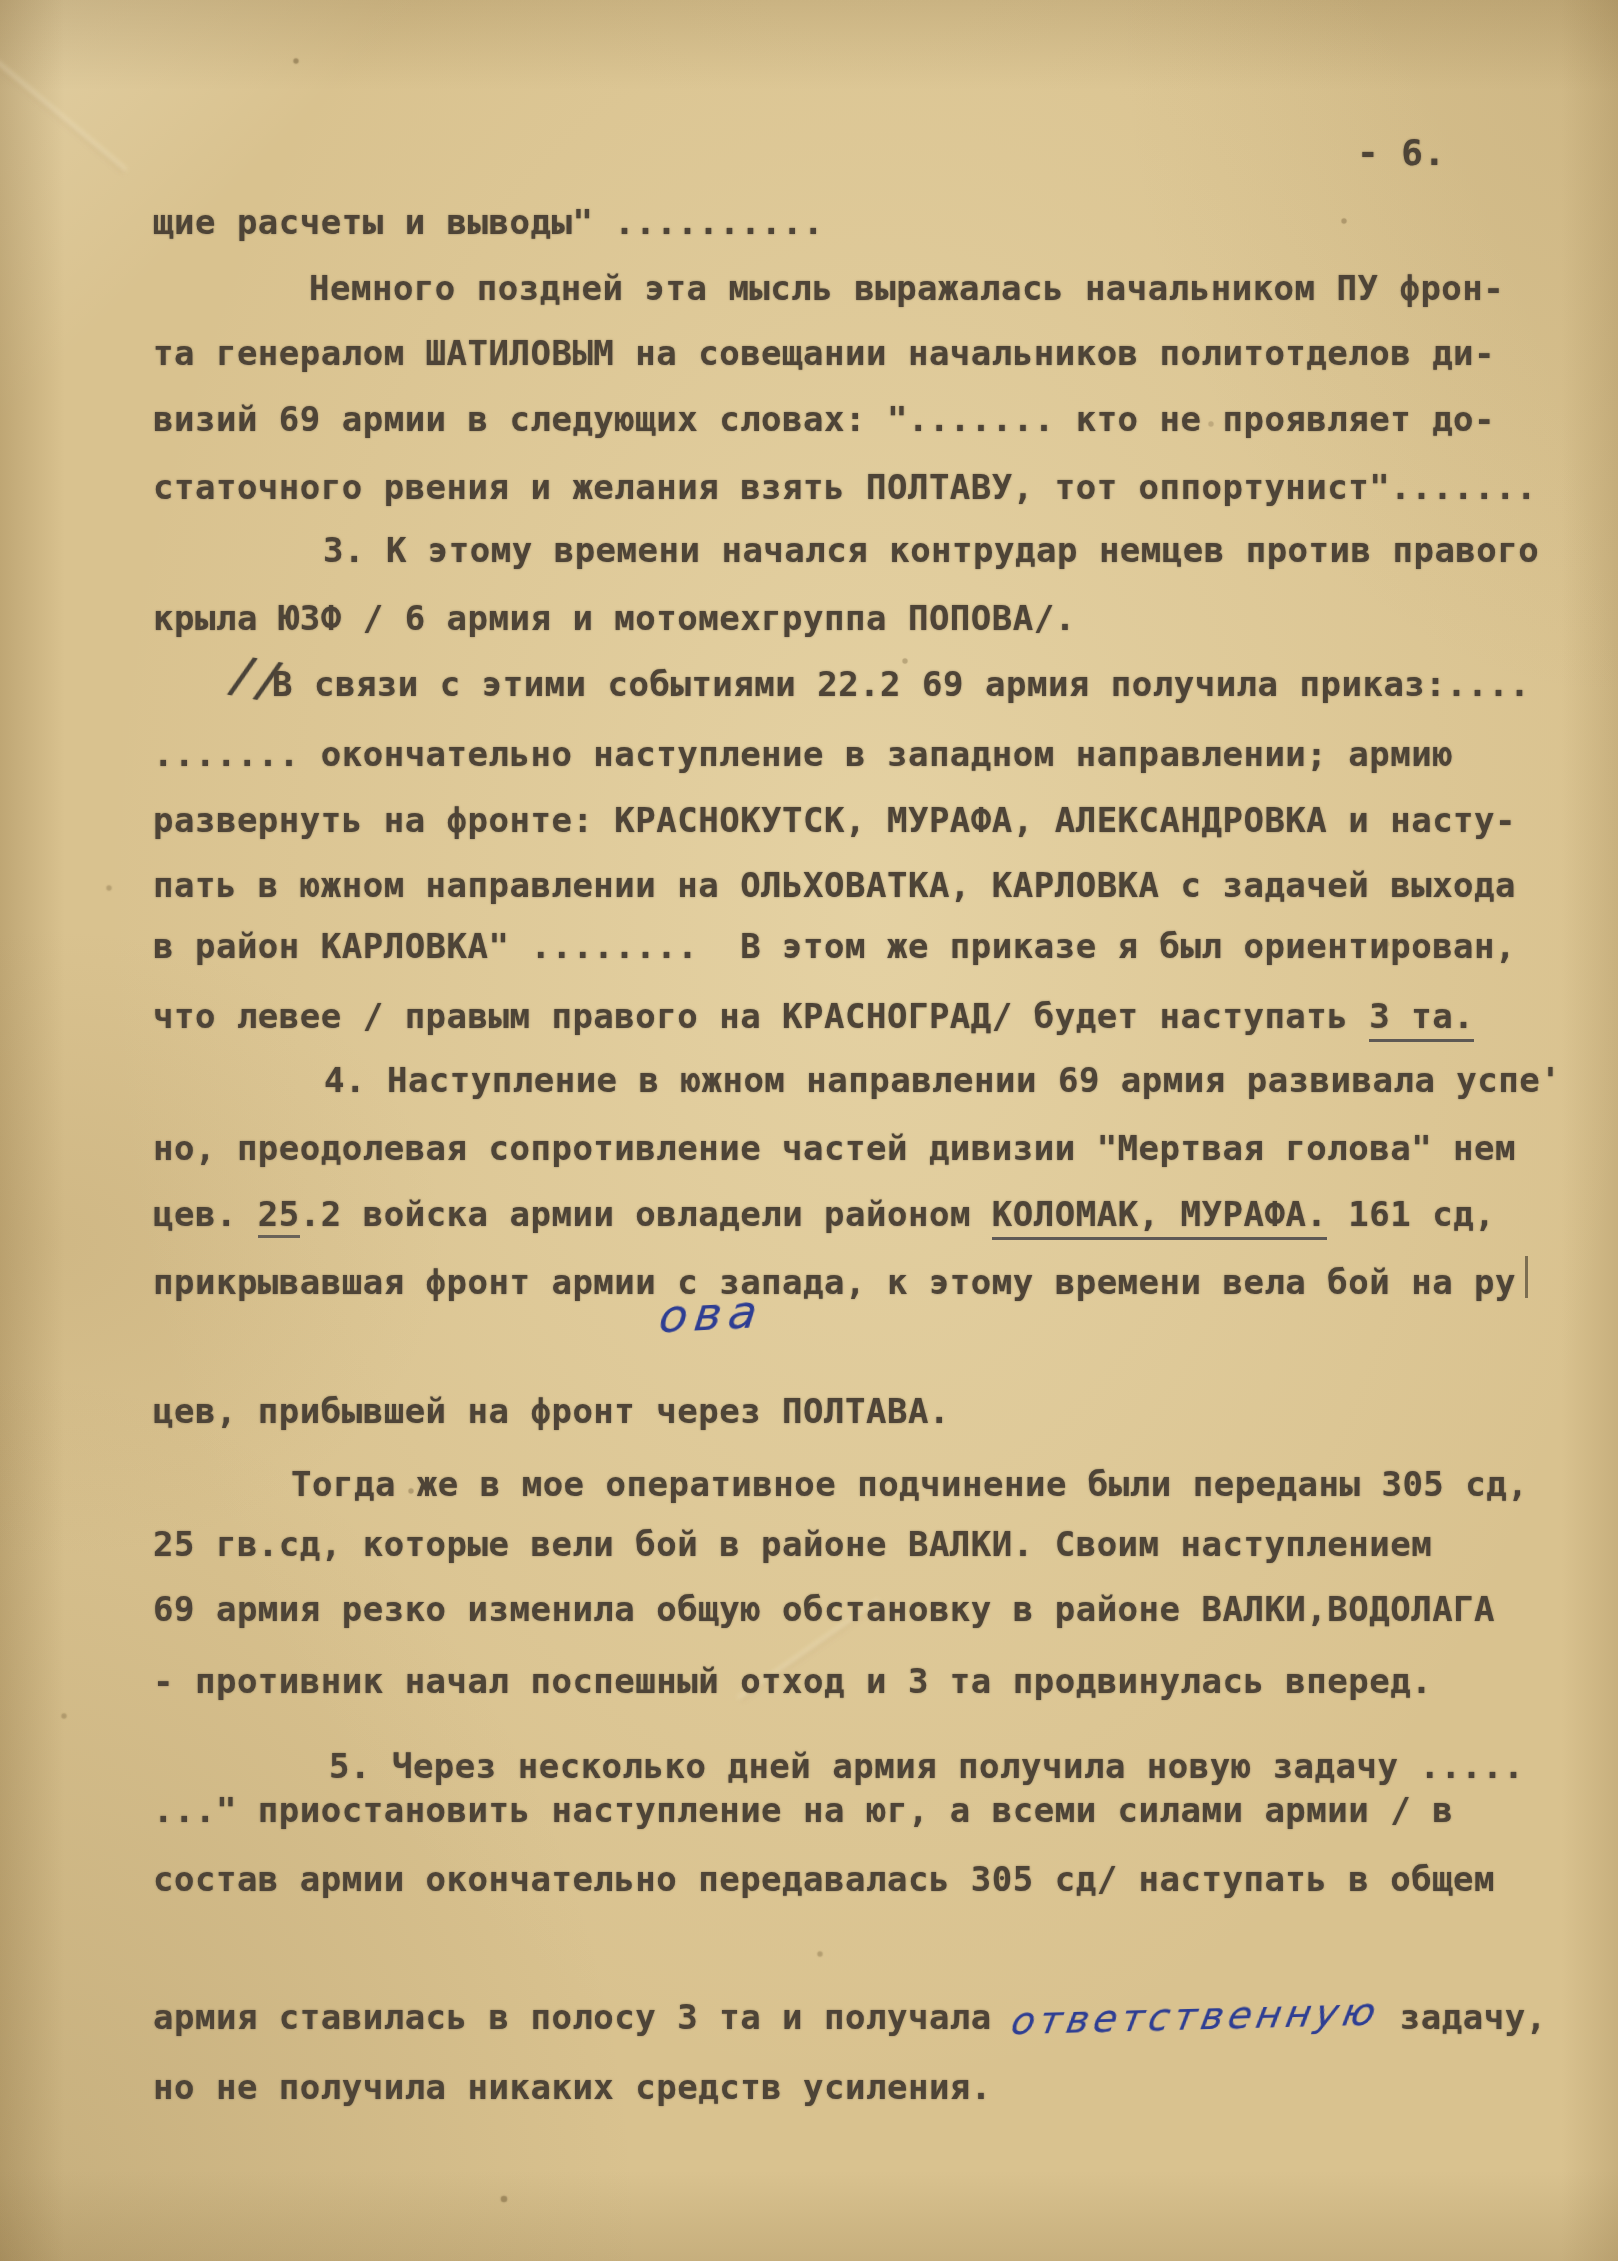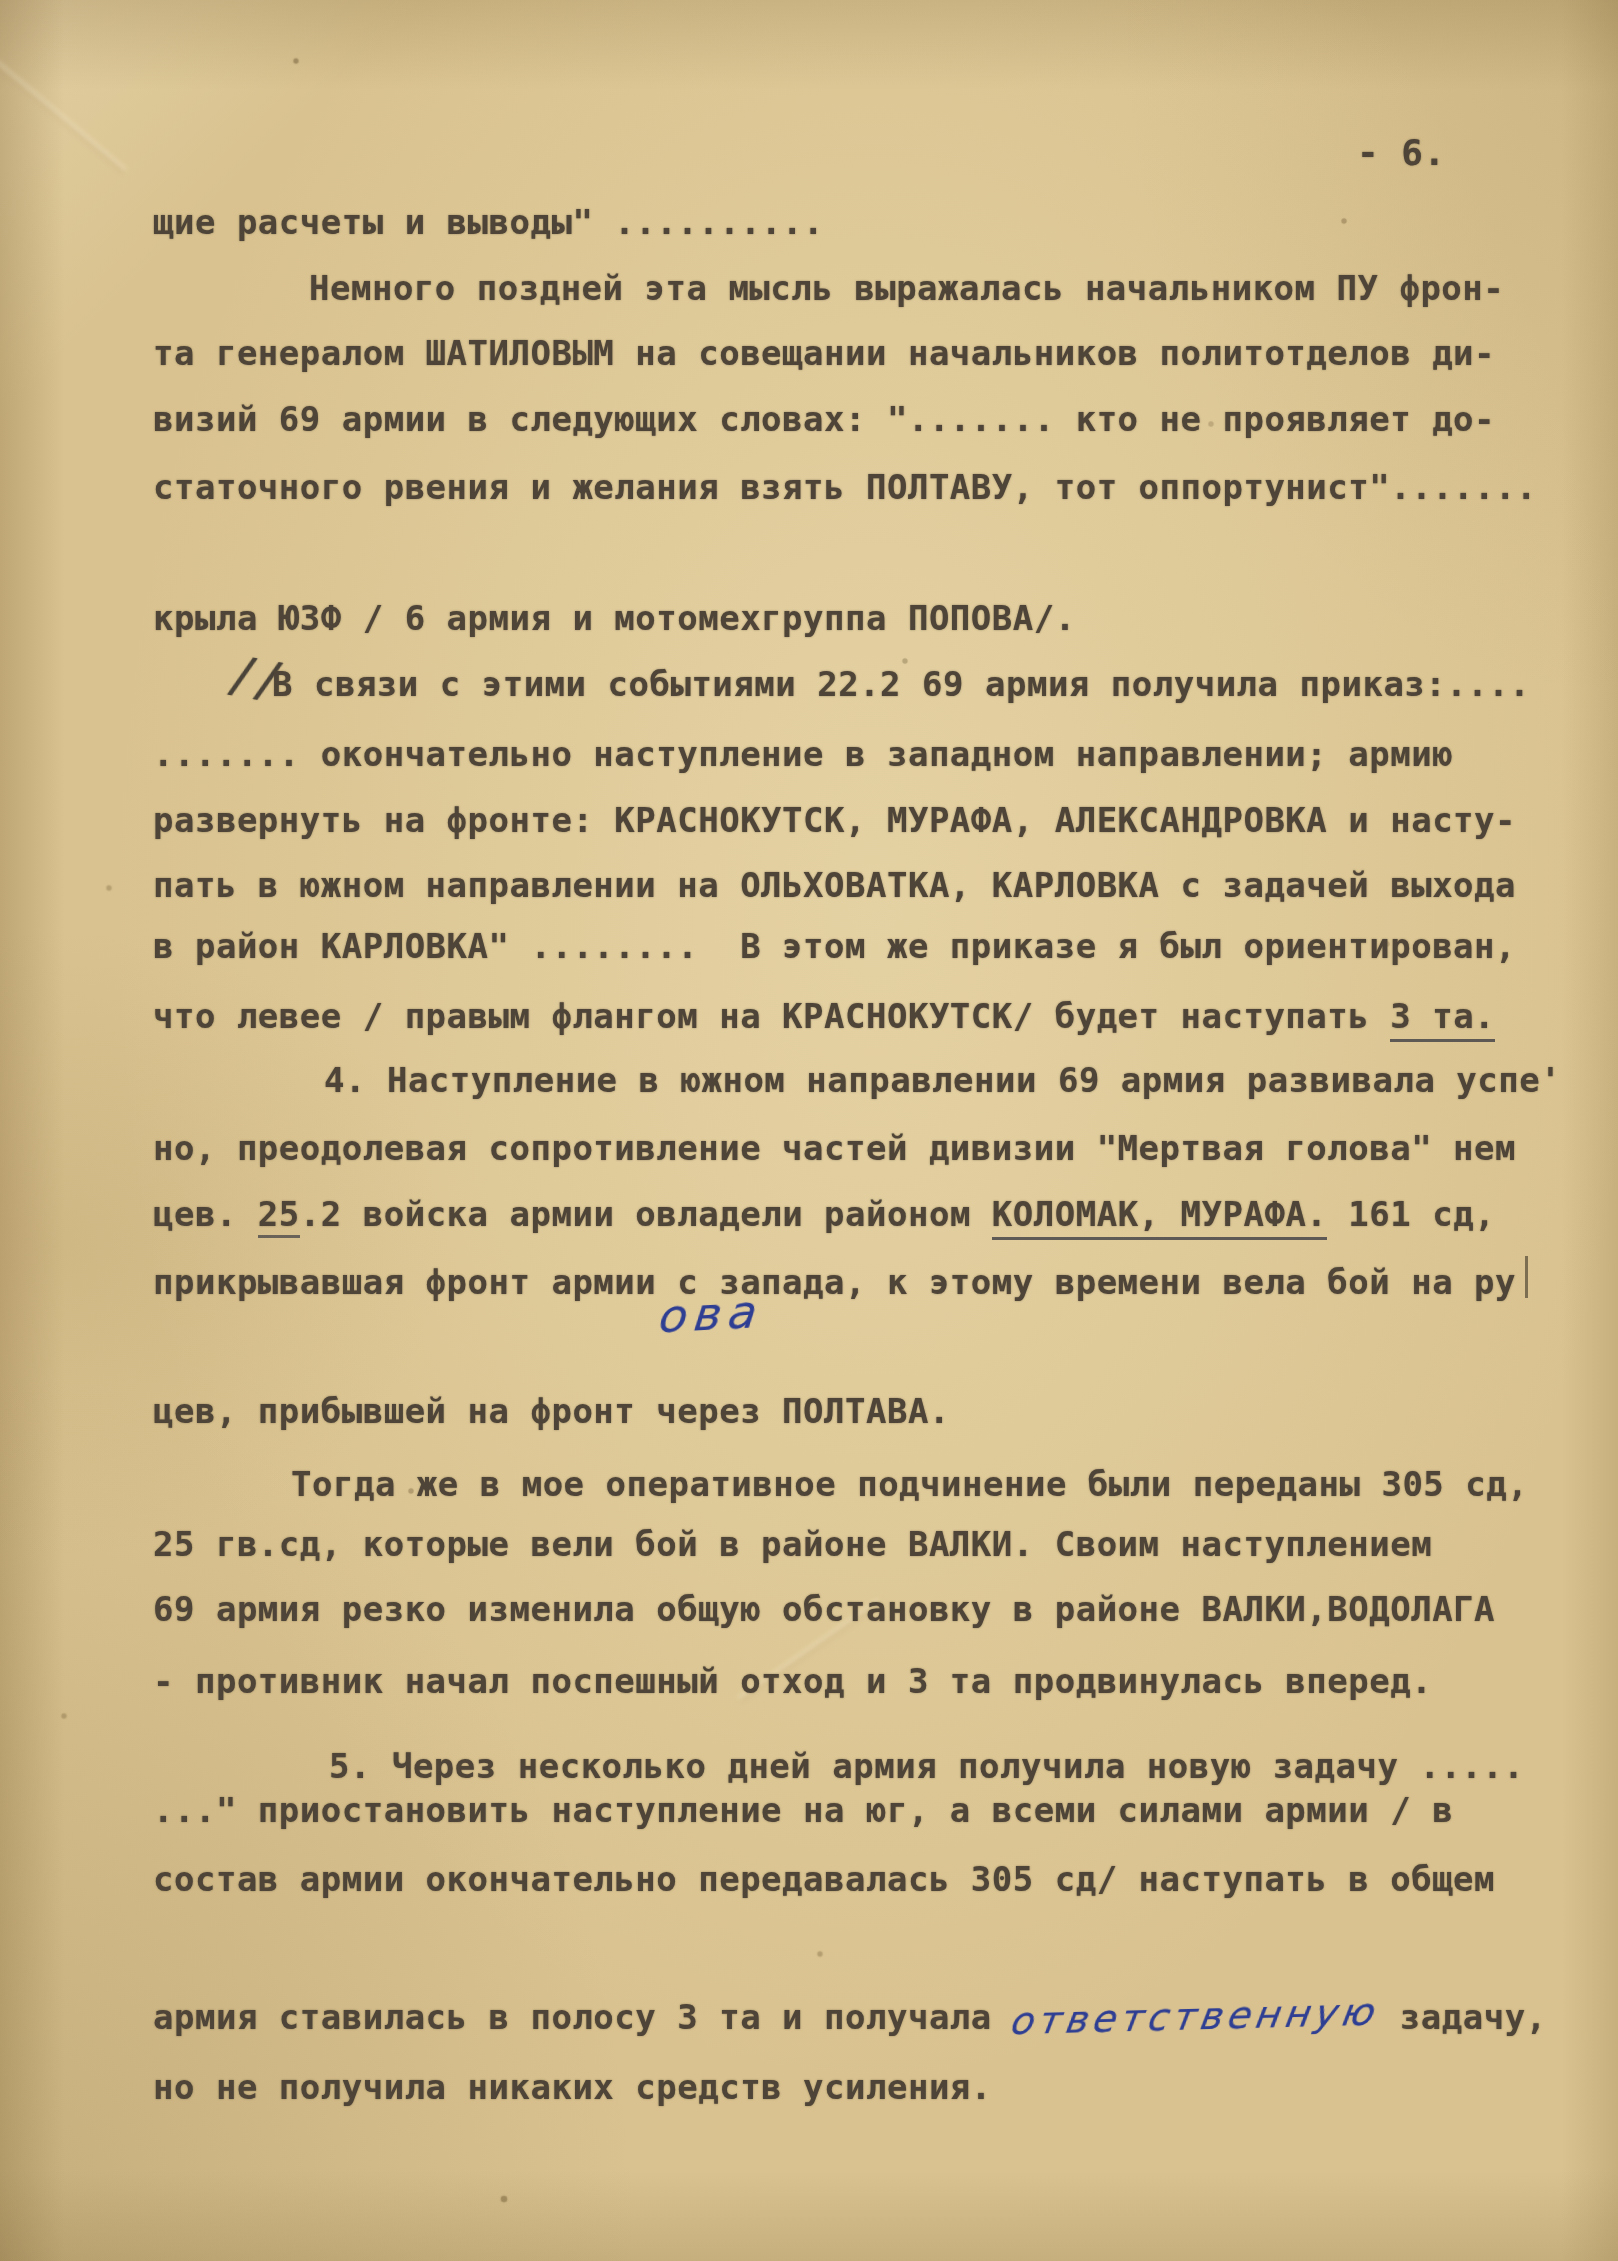--- a/index.html
+++ b/index.html
@@ -114,31 +114,32 @@
   <div class="crease" style="top:1646px;left:724px;"></div>
   <div class="crease" style="top:112px;left:-26px;transform:rotate(40deg);"></div>
 
   <div class="line pagenum" style="top:132px;left:1357px;">- 6.</div>
 
   <div class="line" style="top:201px;left:153px;">щие расчеты и выводы" ..........</div>
   <div class="line" style="top:267px;left:309px;">Немного поздней эта мысль выражалась начальником ПУ фрон-</div>
   <div class="line" style="top:332px;left:153px;">та генералом ШАТИЛОВЫМ на совещании начальников политотделов ди-</div>
   <div class="line" style="top:398px;left:153px;">визий 69 армии в следующих словах: "....... кто не проявляет до-</div>
   <div class="line" style="top:466px;left:153px;">статочного рвения и желания взять ПОЛТАВУ, тот оппортунист".......</div>
+  <div class="line" style="top:529px;left:323px;">3. К этому времени начался контрудар немцев против правого</div>
   <div class="line" style="top:597px;left:153px;">крыла ЮЗФ / 6 армия и мотомехгруппа ПОПОВА/.</div>
 
   <div class="hand slash" style="top:648px;left:228px;">//</div>
   <div class="line" style="top:663px;left:272px;">В связи с этими событиями 22.2 69 армия получила приказ:....</div>
 
   <div class="line" style="top:733px;left:153px;">....... окончательно наступление в западном направлении; армию</div>
   <div class="line" style="top:799px;left:153px;">развернуть на фронте: КРАСНОКУТСК, МУРАФА, АЛЕКСАНДРОВКА и насту-</div>
   <div class="line" style="top:864px;left:153px;">пать в южном направлении на ОЛЬХОВАТКА, КАРЛОВКА с задачей выхода</div>
   <div class="line" style="top:925px;left:153px;">в район КАРЛОВКА" ........  В этом же приказе я был ориентирован,</div>
 
-  <div class="line" style="top:995px;left:153px;"><span>что левее / правым флангом на КРАСНОКУТСК/ будет наступать </span><span class="u-pen">3 та.</span></div>
+  <div class="line" style="top:995px;left:153px;"><span>что левее / правым правого на КРАСНОГРАД/ будет наступать </span><span class="u-pen">3 та.</span></div>
 
   <div class="line" style="top:1059px;left:324px;">4. Наступление в южном направлении 69 армия развивала успе'</div>
   <div class="line" style="top:1127px;left:153px;">но, преодолевая сопротивление частей дивизии "Мертвая голова" нем</div>
 
   <div class="line" style="top:1193px;left:153px;"><span>цев. </span><span class="u-pen2">25</span><span>.2</span><span> войска армии овладели районом </span><span class="u-pen">КОЛОМАК, МУРАФА.</span><span> 161 сд,</span></div>
 
   <div class="line" style="top:1261px;left:153px;">прикрывавшая фронт армии с запада, к этому времени вела бой на ру</div>
   <div class="bar" style="top:1256px;left:1525px;"></div>
 
   <div class="hand ova" style="top:1287px;left:660px;">ова</div>

